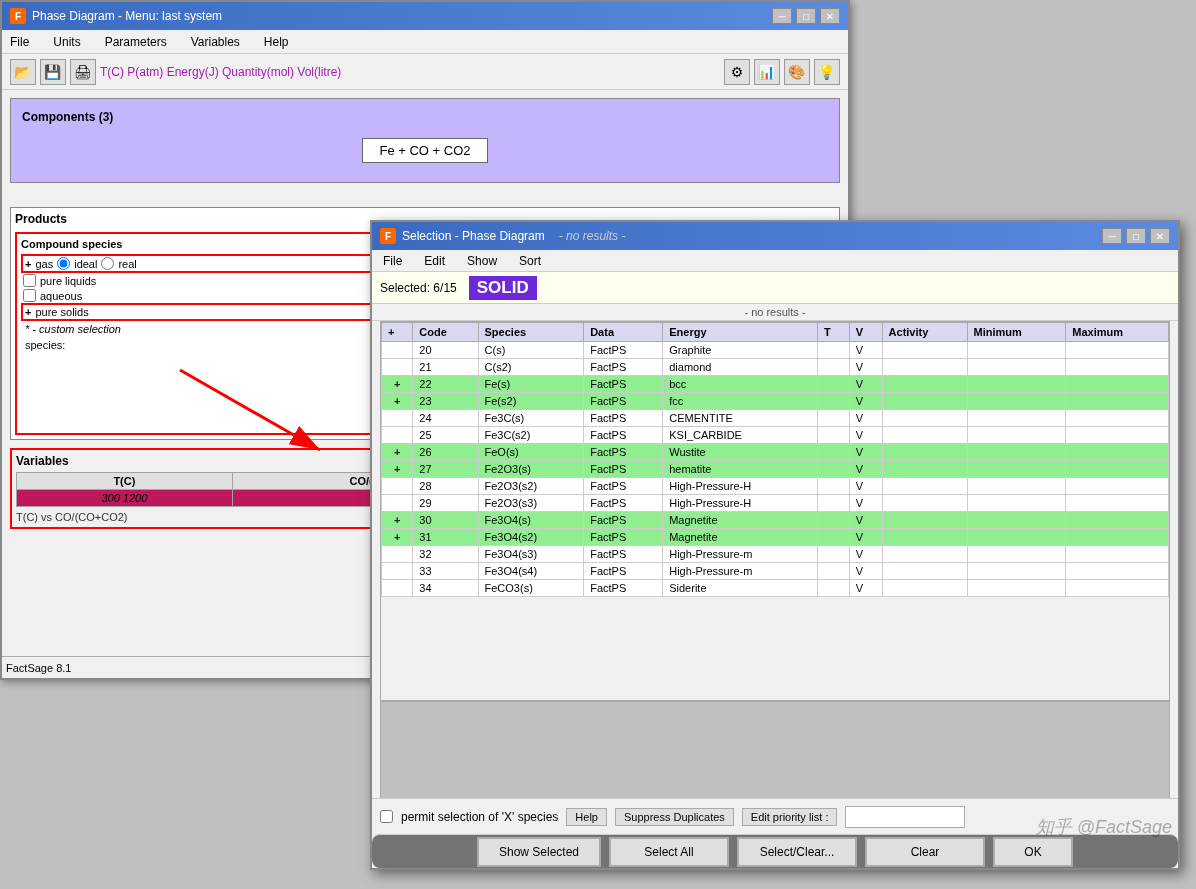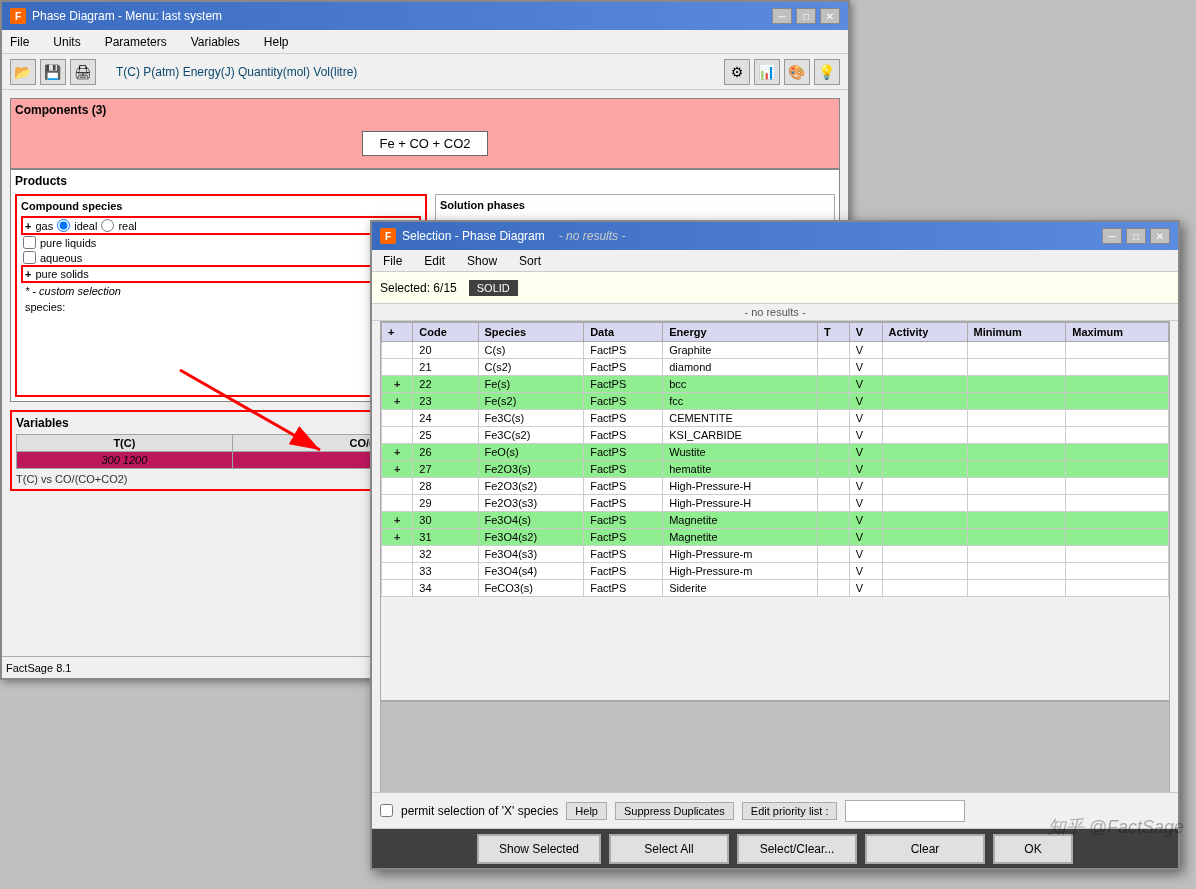--- a/index.html
+++ b/index.html
@@ -40,29 +40,29 @@
     .menu-item { cursor: pointer; padding: 2px 4px; font-size: 12px; }
 
     .toolbar {
       background: #f0f0f0;
       border-bottom: 1px solid #ccc;
       padding: 3px 8px;
       display: flex; gap: 4px; align-items: center;
       height: 36px;
     }
     .toolbar-btn { width: 26px; height: 26px; background: #e0e0e0; border: 1px solid #999; display: flex; align-items: center; justify-content: center; cursor: pointer; font-size: 14px; }
-    .toolbar-label { font-size: 12px; color: #0c4a6e; margin-left: 16px; }
+    .toolbar-label { font-size: 12px; color: #a21caf; }
 
     .main-content { padding: 8px; }
 
     .components-section {
       border: 1px solid #888;
-      margin-bottom: 0;
-      background: #fca5a5;
-      padding: 4px;
+      margin-bottom: 24px;
+      background: #c4b5fd;
+      padding: 11px;
     }
     .section-title { font-weight: bold; font-size: 12px; margin-bottom: 6px; }
     .components-formula { text-align: center; padding: 8px; }
     .formula-box { border: 1px solid #666; display: inline-block; padding: 4px 16px; background: white; font-size: 13px; }
 
     .products-section { border: 1px solid #888; background: white; padding: 4px; margin-bottom: 8px; }
 
     .products-inner { display: flex; gap: 8px; }
     .compound-species { border: 2px solid red; padding: 4px; flex: 1; }
     .solution-phases { border: 1px solid #aaa; padding: 4px; flex: 1; }
@@ -132,42 +132,42 @@
     .dialog-title-left { display: flex; align-items: center; gap: 6px; }
     .dialog-title-icon { width: 16px; height: 16px; background: #ff6600; border-radius: 2px; display: flex; align-items: center; justify-content: center; color: white; font-size: 10px; font-weight: bold; }
     .dialog-subtitle { font-style: italic; font-size: 12px; color: #ccc; margin-left: 8px; }
     .dialog-title-buttons { display: flex; gap: 4px; }
     .dialog-btn { width: 20px; height: 16px; background: #c0c0c0; border: 1px solid #888; display: flex; align-items: center; justify-content: center; font-size: 10px; cursor: pointer; }
 
     .dialog-menu { background: #f0f0f0; border-bottom: 1px solid #ccc; padding: 2px 8px; display: flex; gap: 16px; height: 22px; align-items: center; }
     .dialog-menu-item { font-size: 12px; cursor: pointer; padding: 1px 3px; }
 
     .dialog-info-bar { background: #fffff0; border-bottom: 1px solid #ccc; padding: 4px 8px; display: flex; align-items: center; gap: 12px; height: 32px; }
-    .selected-badge { background: #404040; color: white; padding: 2px 8px; font-size: 11px; font-weight: normal; }
+    .selected-badge { background: #6d28d9; color: white; padding: 2px 8px; font-size: 17px; font-weight: bold; }
     .no-results-bar { text-align: center; background: #f0f0f0; border-bottom: 1px solid #ccc; padding: 2px; font-size: 11px; color: #555; }
 
     .data-table { width: 100%; border-collapse: collapse; font-size: 11px; }
     .data-table th { background: #d8d8f0; border: 1px solid #aaa; padding: 3px 6px; text-align: left; font-size: 11px; cursor: pointer; }
     .data-table td { border: 1px solid #ccc; padding: 2px 6px; background: white; }
     .data-table tr.selected td { background: #90ee90; }
     .data-table tr.normal td { background: white; }
     .plus-cell { color: #222; font-weight: bold; text-align: center; }
 
     .table-container { height: 380px; overflow-y: auto; border: 1px solid #aaa; margin: 0 8px; }
 
     .bottom-bar { position: absolute; bottom: 0; left: 0; width: 100%; }
     .permit-bar { background: #f0f0f0; border-top: 1px solid #ccc; padding: 4px 8px; display: flex; align-items: center; gap: 8px; height: 36px; }
     .permit-btn { background: #e0e0e0; border: 1px solid #aaa; padding: 2px 8px; cursor: pointer; font-size: 11px; }
     .priority-input { border: 1px solid #aaa; width: 120px; height: 22px; background: white; padding: 2px; font-size: 11px; }
 
-    .action-bar { background: #404040; border-top: 1px solid #ccc; padding: 6px 8px; display: flex; gap: 8px; justify-content: center; height: 40px; align-items: center; }
+    .action-bar { background: #737373; border-top: 1px solid #ccc; padding: 6px 8px; display: flex; gap: 8px; justify-content: center; height: 34px; align-items: center; border-radius: 8px; }
     .action-btn { background: #e0e0e0; border: 2px solid #aaa; padding: 6px 20px; cursor: pointer; font-size: 12px; min-width: 120px; }
     .ok-btn { min-width: 80px; text-align: center; }
 
-    .watermark { position: absolute; bottom: 50px; right: 12px; font-size: 18px; color: rgba(0,0,0,0.3); font-style: italic; z-index: 20; }
+    .watermark { position: absolute; bottom: 50px; right: 24px; font-size: 18px; color: rgba(0,0,0,0.3); font-style: italic; z-index: 20; }
 
     .sol-btn { background: #e0e0e0; border: 1px solid #999; width: 18px; height: 18px; display: flex; align-items: center; justify-content: center; cursor: pointer; font-size: 11px; font-weight: bold; }
     .sol-toolbar { display: flex; align-items: center; gap: 4px; padding: 2px; }
 
     .gray-area { background: #c0c0c0; height: 130px; margin: 0 8px; border: 1px solid #aaa; }
   </style>
 </head>
 <body>
 
 <div class="main-window">

